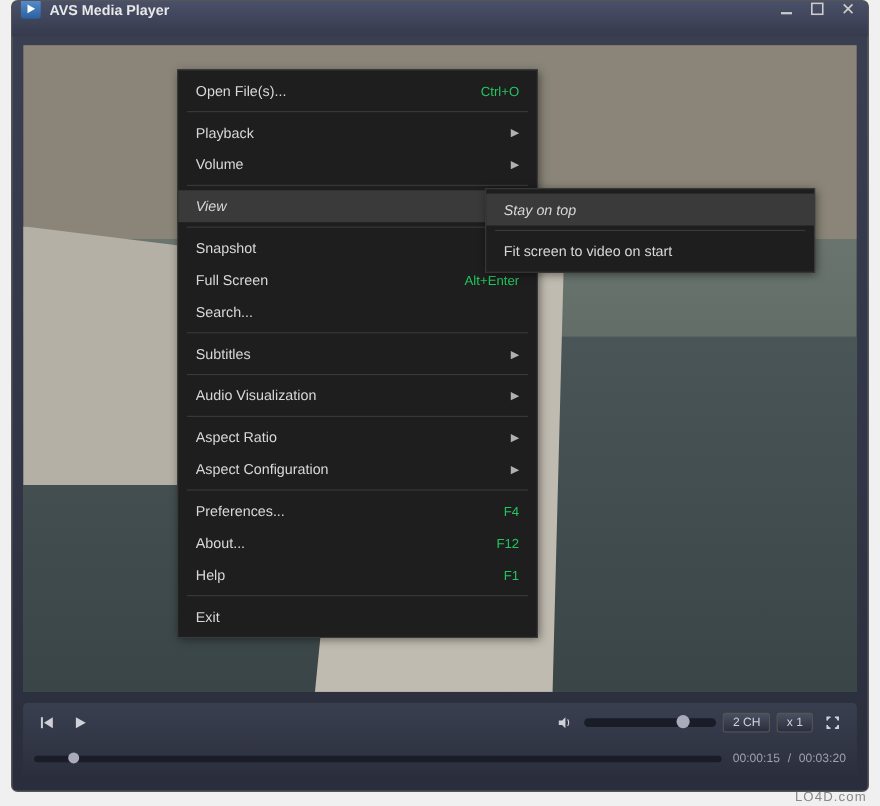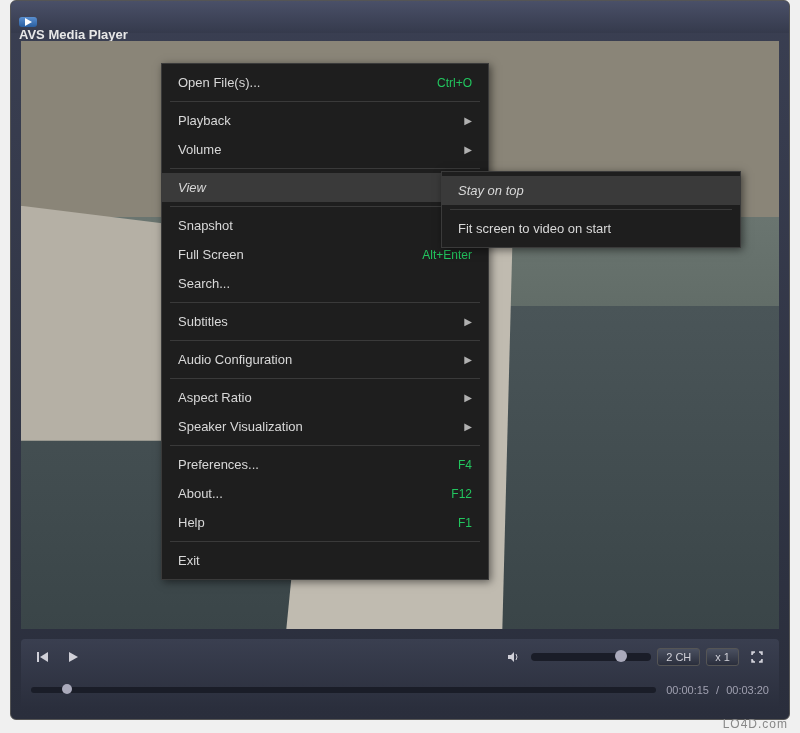--- a/index.html
+++ b/index.html
@@ -11,24 +11,23 @@
       width: 780px; height: 720px;
       background: linear-gradient(to bottom, #3a3f52 0%, #2a2e3c 100%);
       border: 1px solid #555;
       border-radius: 6px;
       overflow: hidden;
     }
     
     .titlebar {
       height: 30px;
       display: flex;
-      align-items: flex-start;
+      align-items: flex-end;
       padding: 16px 8px;
       background: linear-gradient(to bottom, #4a5068 0%, #353a4c 100%);
-      flex-direction: column;
     }
     .titlebar .logo {
       width: 18px; height: 18px;
       background: linear-gradient(to bottom, #5a8fd0, #2a5fa0);
       border-radius: 3px;
       display: flex; align-items: center; justify-content: center;
       margin-right: 8px;
     }
     .titlebar .logo svg { width: 10px; height: 10px; }
     .titlebar .title { color: #e8e8e8; font-size: 13px; font-weight: bold; flex: 1; }
@@ -280,30 +279,30 @@
     <div class="menu-item">
       <span class="label">Search...</span>
     </div>
     <div class="menu-sep"></div>
     <div class="menu-item">
       <span class="label">Subtitles</span>
       <span class="arrow">▶</span>
     </div>
     <div class="menu-sep"></div>
     <div class="menu-item">
-      <span class="label">Audio Configuration</span>
+      <span class="label">Audio Visualization</span>
       <span class="arrow">▶</span>
     </div>
     <div class="menu-sep"></div>
     <div class="menu-item">
       <span class="label">Aspect Ratio</span>
       <span class="arrow">▶</span>
     </div>
     <div class="menu-item">
-      <span class="label">Speaker Visualization</span>
+      <span class="label">Aspect Configuration</span>
       <span class="arrow">▶</span>
     </div>
     <div class="menu-sep"></div>
     <div class="menu-item">
       <span class="label">Preferences...</span>
       <span class="shortcut">F4</span>
     </div>
     <div class="menu-item">
       <span class="label">About...</span>
       <span class="shortcut">F12</span>

